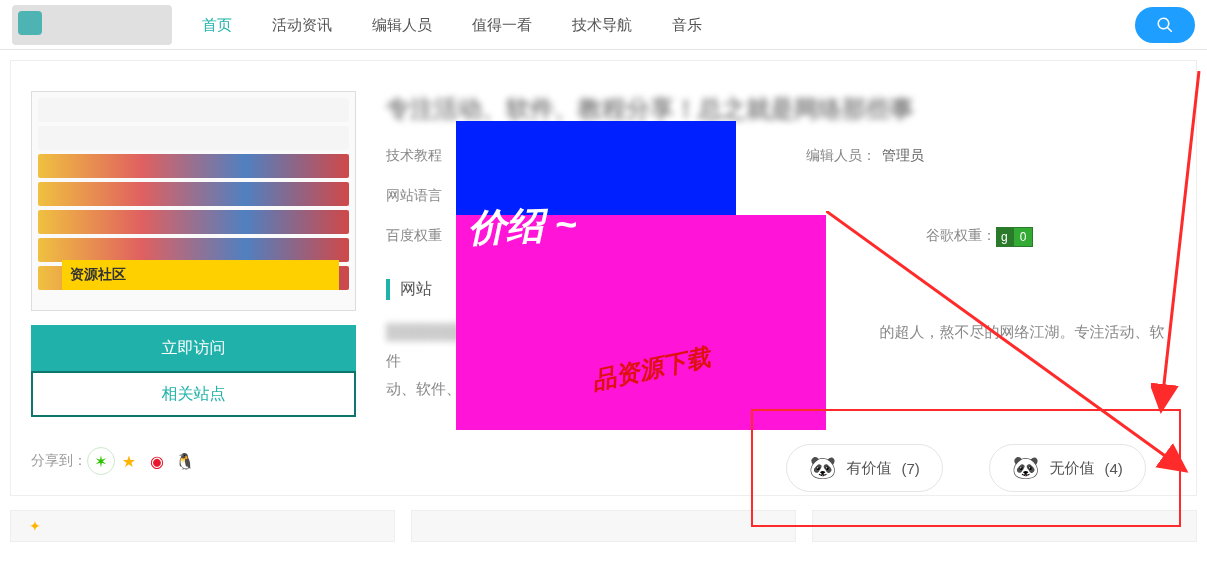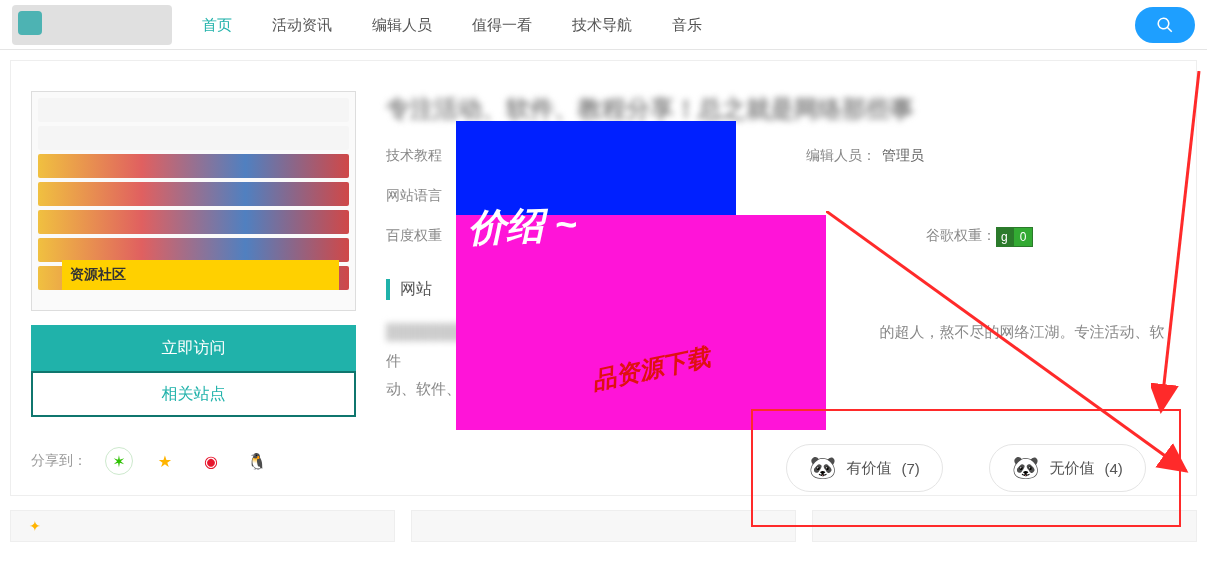--- a/index.html
+++ b/index.html
@@ -20,21 +20,21 @@
     
     
     .left-col { width: 325px; margin-right: 30px; }
     .thumb-box { border: 1px solid #ddd; height: 220px; position: relative; overflow: hidden; background: #fafafa; }
     .thumb-content { position: absolute; inset: 0; padding: 6px; }
     .thumb-row { height: 24px; background: linear-gradient(90deg, #f0c040, #e06060, #5080c0, #d04848); margin-bottom: 4px; border-radius: 2px; }
     .thumb-row.light { background: #f5f5f5; }
     .thumb-yellow { position: absolute; bottom: 20px; left: 30px; right: 16px; height: 30px; background: #ffd000; color: #333; font-weight: bold; font-size: 14px; display: flex; align-items: center; padding-left: 8px; }
     .btn-primary { width: 100%; height: 46px; background: #20b2aa; color: #fff; border: none; font-size: 16px; margin-top: 14px; cursor: pointer; text-align: center; }
     .btn-outline { width: 100%; height: 46px; background: #fff; color: #20b2aa; border: 2px solid #0f766e; font-size: 16px; margin-top: 0; cursor: pointer; }
-    .share-row { display: flex; align-items: center; margin-top: 30px; gap: 18px; }
+    .share-row { display: flex; align-items: center; margin-top: 30px; }
     .share-label { color: #999; font-size: 14px; }
     .share-icon { width: 28px; height: 28px; border-radius: 50%; display: flex; align-items: center; justify-content: center; font-size: 16px; cursor: pointer; }
     .icon-wechat { color: #2dc100; border: 1px solid #cde9cd; }
     .icon-star { color: #ffb400; }
     .icon-weibo { color: #e6162d; }
     .icon-qq { color: #12b7f5; }
     
     
     .right-col { flex: 1; position: relative; }
     .title { font-size: 24px; color: #888; margin-bottom: 20px; line-height: 1.5; filter: blur(3px); }

